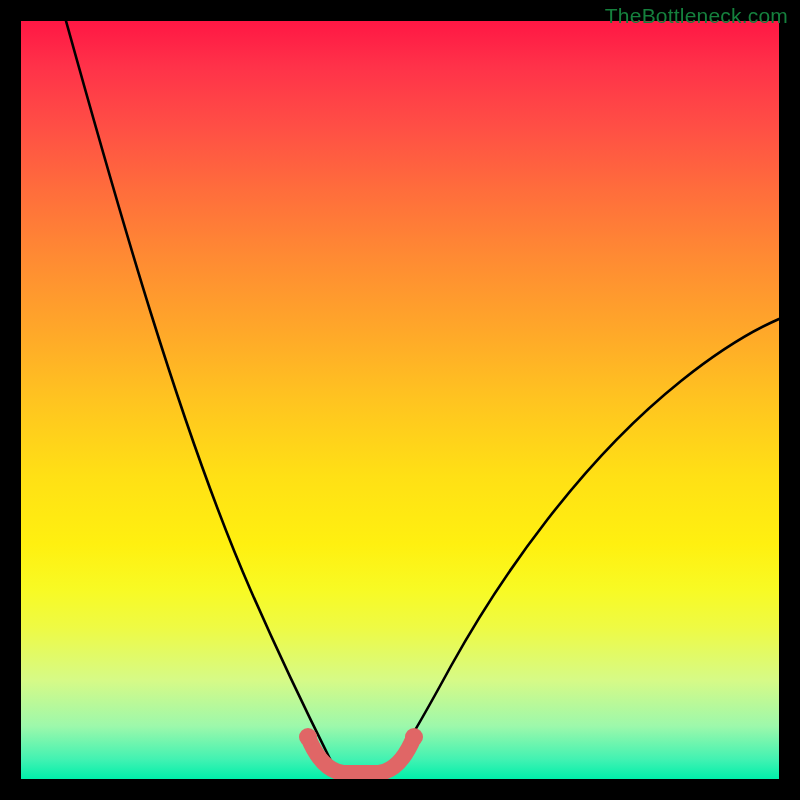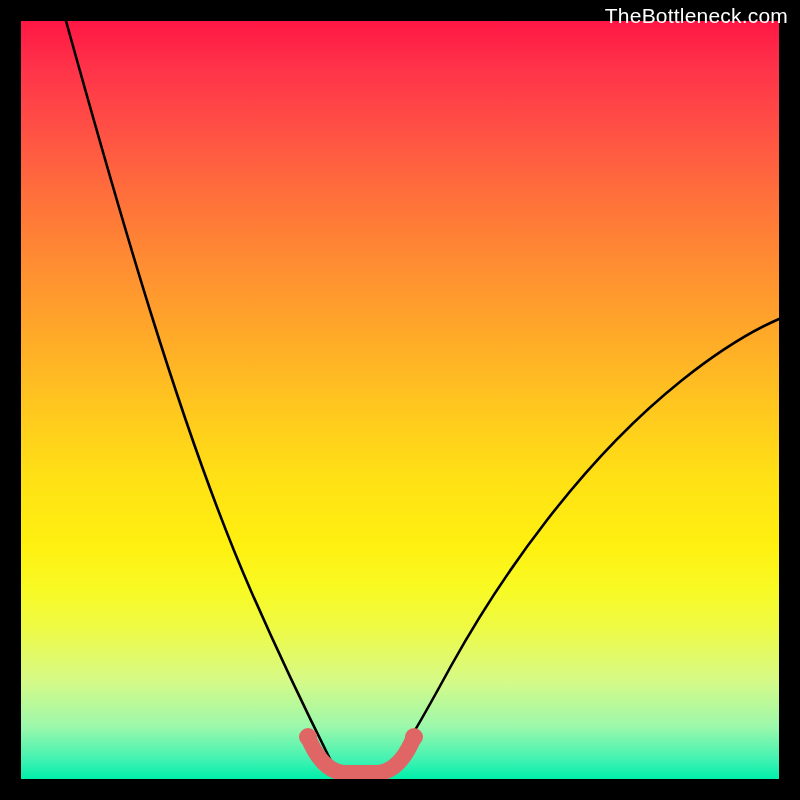--- a/index.html
+++ b/index.html
@@ -40,21 +40,21 @@
       #d6fa87 87%,
       #9df8ab 93%,
       #40f2b2 97.5%,
       #00efaa 100%
     );
   }
   .watermark {
     position: absolute;
     top: 4px;
     right: 12px;
-    color: #ffffff;
+    color: #15803d;
     font-size: 21px;
     font-weight: 500;
     letter-spacing: 0.2px;
   }
   svg {
     position: absolute;
     left: 0;
     top: 0;
   }
 </style>

